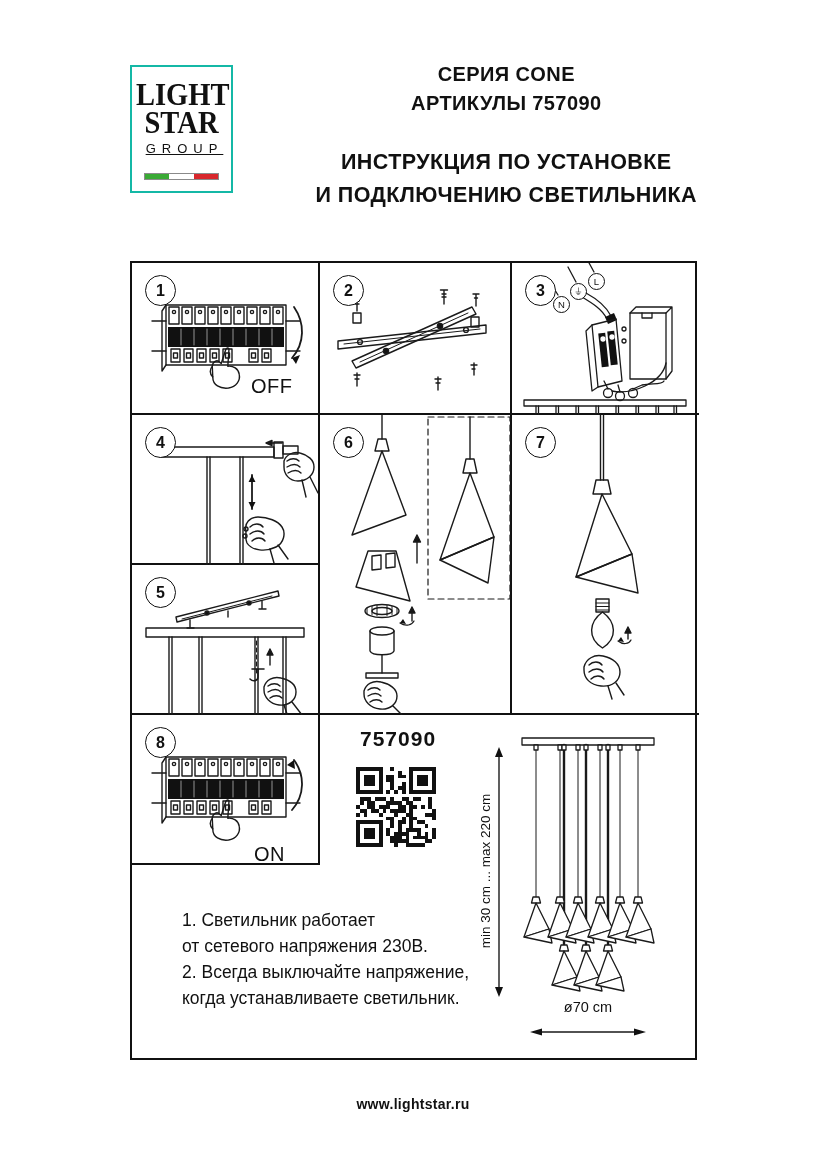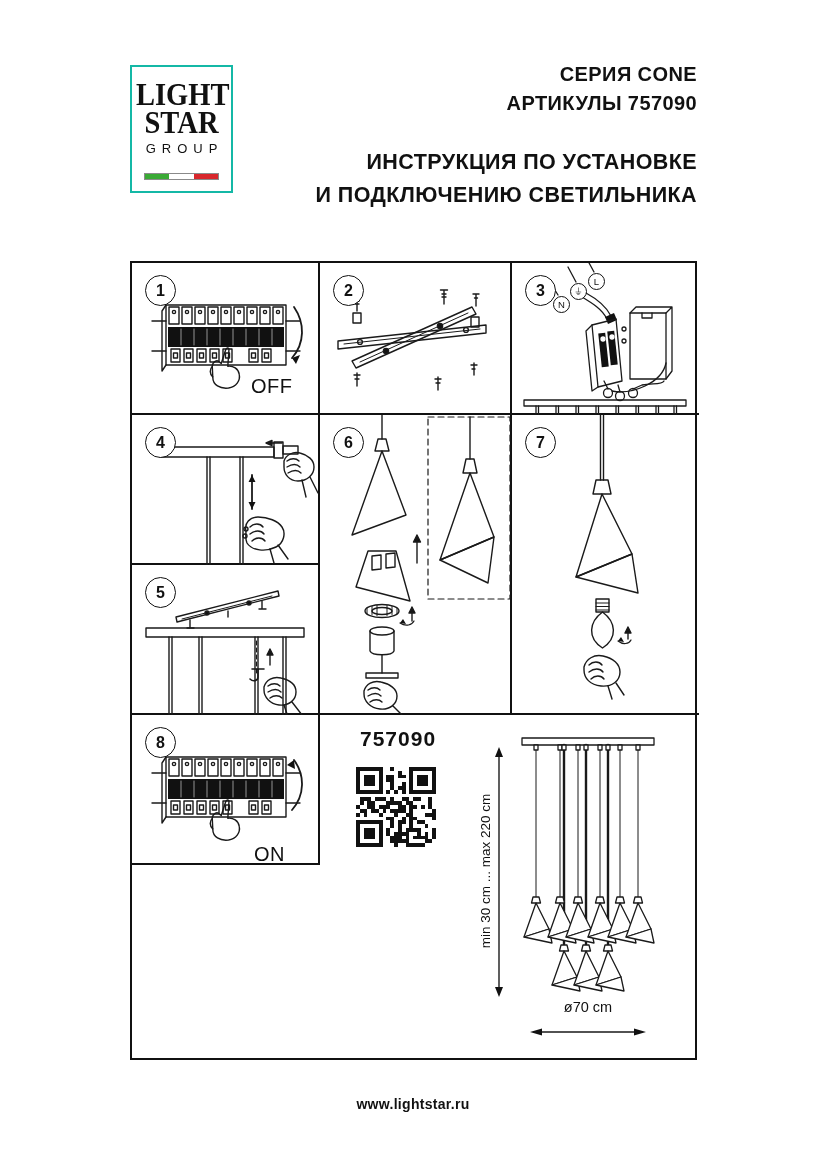--- a/index.html
+++ b/index.html
@@ -4,25 +4,25 @@
 <style>
   html,body{margin:0;padding:0;background:#fff;}
   .page{position:relative;width:826px;height:1169px;background:#fff;overflow:hidden;
         font-family:"Liberation Sans",sans-serif;color:#111;}
   
   .logo-box{position:absolute;left:130px;top:65px;width:103px;height:128px;
             border:2px solid #14b8a6;box-sizing:border-box;text-align:center;}
   .logo-word{font-family:"Liberation Serif",serif;font-weight:bold;font-size:31px;
              line-height:28px;letter-spacing:0px;transform:scaleX(.92);margin:0;}
   .logo-word.first{margin-top:14px;}
-  .logo-group{font-size:13px;letter-spacing:6px;margin-top:4px;text-indent:6px;}
+  .logo-group{font-size:13px;letter-spacing:6px;margin-top:4px;text-indent:6px;text-decoration:underline;}
   .flag{position:absolute;left:12px;bottom:11px;width:75px;height:7px;
         border:1px solid #8a8a8a;box-sizing:border-box;display:flex;}
   .flag span{flex:1;height:100%;}
-  .hdr{position:absolute;right:129px;top:60px;text-align:right;font-weight:bold;}
+  .hdr{position:absolute;right:129px;top:60px;text-align:center;font-weight:bold;}
   .hdr .l1{font-size:20px;line-height:29px;letter-spacing:.4px;}
   .hdr .l2{font-size:20px;line-height:29px;letter-spacing:.4px;}
   .hdr .t{font-size:21.5px;line-height:29px;letter-spacing:.4px;margin-top:4px;}
   .hdr .gap{height:26px;}
   
   .tbl{position:absolute;left:130px;top:261px;width:567px;height:799px;
        border:2px solid #111;box-sizing:border-box;}
   .cell{position:absolute;box-sizing:border-box;}
   .b-r{border-right:2px solid #111;} .b-b{border-bottom:2px solid #111;}
   .stepnum{position:absolute;left:13px;top:12px;width:31px;height:31px;border:1.6px solid #111;
@@ -345,20 +345,26 @@
         </g>
       </svg>
       <div class="onoff" style="left:122px;top:116px;margin-top:12px;">ON</div>
     </div>
 
     <div class="article">757090</div>
     <svg class="qr" viewBox="0 0 21 21" shape-rendering="crispEdges">
         <path d="M9,0h1v1h-1zM11,1h1v1h-1zM8,2h1v1h-1zM9,2h1v1h-1zM11,2h1v1h-1zM12,2h1v1h-1zM8,3h1v1h-1zM9,3h1v1h-1zM9,4h1v1h-1zM12,4h1v1h-1zM9,5h1v1h-1zM11,5h1v1h-1zM12,5h1v1h-1zM8,6h1v1h-1zM10,6h1v1h-1zM12,6h1v1h-1zM1,8h1v1h-1zM2,8h1v1h-1zM3,8h1v1h-1zM5,8h1v1h-1zM6,8h1v1h-1zM7,8h1v1h-1zM9,8h1v1h-1zM12,8h1v1h-1zM13,8h1v1h-1zM15,8h1v1h-1zM16,8h1v1h-1zM19,8h1v1h-1zM1,9h1v1h-1zM3,9h1v1h-1zM4,9h1v1h-1zM8,9h1v1h-1zM9,9h1v1h-1zM10,9h1v1h-1zM11,9h1v1h-1zM13,9h1v1h-1zM14,9h1v1h-1zM19,9h1v1h-1zM0,10h1v1h-1zM3,10h1v1h-1zM4,10h1v1h-1zM6,10h1v1h-1zM7,10h1v1h-1zM8,10h1v1h-1zM11,10h1v1h-1zM12,10h1v1h-1zM14,10h1v1h-1zM15,10h1v1h-1zM17,10h1v1h-1zM19,10h1v1h-1zM1,11h1v1h-1zM2,11h1v1h-1zM4,11h1v1h-1zM5,11h1v1h-1zM7,11h1v1h-1zM9,11h1v1h-1zM10,11h1v1h-1zM11,11h1v1h-1zM12,11h1v1h-1zM14,11h1v1h-1zM20,11h1v1h-1zM0,12h1v1h-1zM2,12h1v1h-1zM6,12h1v1h-1zM10,12h1v1h-1zM13,12h1v1h-1zM14,12h1v1h-1zM18,12h1v1h-1zM19,12h1v1h-1zM20,12h1v1h-1zM8,13h1v1h-1zM9,13h1v1h-1zM12,13h1v1h-1zM14,13h1v1h-1zM15,13h1v1h-1zM20,13h1v1h-1zM9,14h1v1h-1zM11,14h1v1h-1zM12,14h1v1h-1zM14,14h1v1h-1zM16,14h1v1h-1zM17,14h1v1h-1zM9,15h1v1h-1zM11,15h1v1h-1zM14,15h1v1h-1zM18,15h1v1h-1zM8,16h1v1h-1zM11,16h1v1h-1zM13,16h1v1h-1zM14,16h1v1h-1zM15,16h1v1h-1zM16,16h1v1h-1zM20,16h1v1h-1zM8,17h1v1h-1zM10,17h1v1h-1zM11,17h1v1h-1zM12,17h1v1h-1zM13,17h1v1h-1zM16,17h1v1h-1zM18,17h1v1h-1zM20,17h1v1h-1zM9,18h1v1h-1zM10,18h1v1h-1zM11,18h1v1h-1zM13,18h1v1h-1zM15,18h1v1h-1zM16,18h1v1h-1zM17,18h1v1h-1zM18,18h1v1h-1zM20,18h1v1h-1zM9,19h1v1h-1zM10,19h1v1h-1zM11,19h1v1h-1zM12,19h1v1h-1zM13,19h1v1h-1zM18,19h1v1h-1zM19,19h1v1h-1zM10,20h1v1h-1zM13,20h1v1h-1zM14,20h1v1h-1zM15,20h1v1h-1zM16,20h1v1h-1zM17,20h1v1h-1zM0,0h7v7h-7zM1,1v5h5v-5zM2,2h3v3h-3zM14,0h7v7h-7zM15,1v5h5v-5zM16,2h3v3h-3zM0,14h7v7h-7zM1,15v5h5v-5zM2,16h3v3h-3z" fill="#111" fill-rule="evenodd"></path>
       </svg>
 
+    <div class="notes">
+      <div>1. Светильник работает</div>
+      <div>от сетевого напряжения 230В.</div>
+      <div>2. Всегда выключайте напряжение,</div>
+      <div>когда устанавливаете светильник.</div>
+    </div>
 
     <svg style="position:absolute;left:340px;top:462px;" width="230" height="330" viewBox="0 0 230 330">
       <defs>
         <g id="coneS" stroke="#1a1a1a" fill="#fff" stroke-width="1.3">
           <path d="M-3,0 h6 l1.5,6 h-9 z"></path>
           <path d="M0,6 L-12,40 L13,32 Z"></path>
           <path d="M-12,40 L13,32 L16,46 Z"></path>
         </g>
       </defs>
       <g stroke="#1a1a1a" fill="none" stroke-width="1.3">

